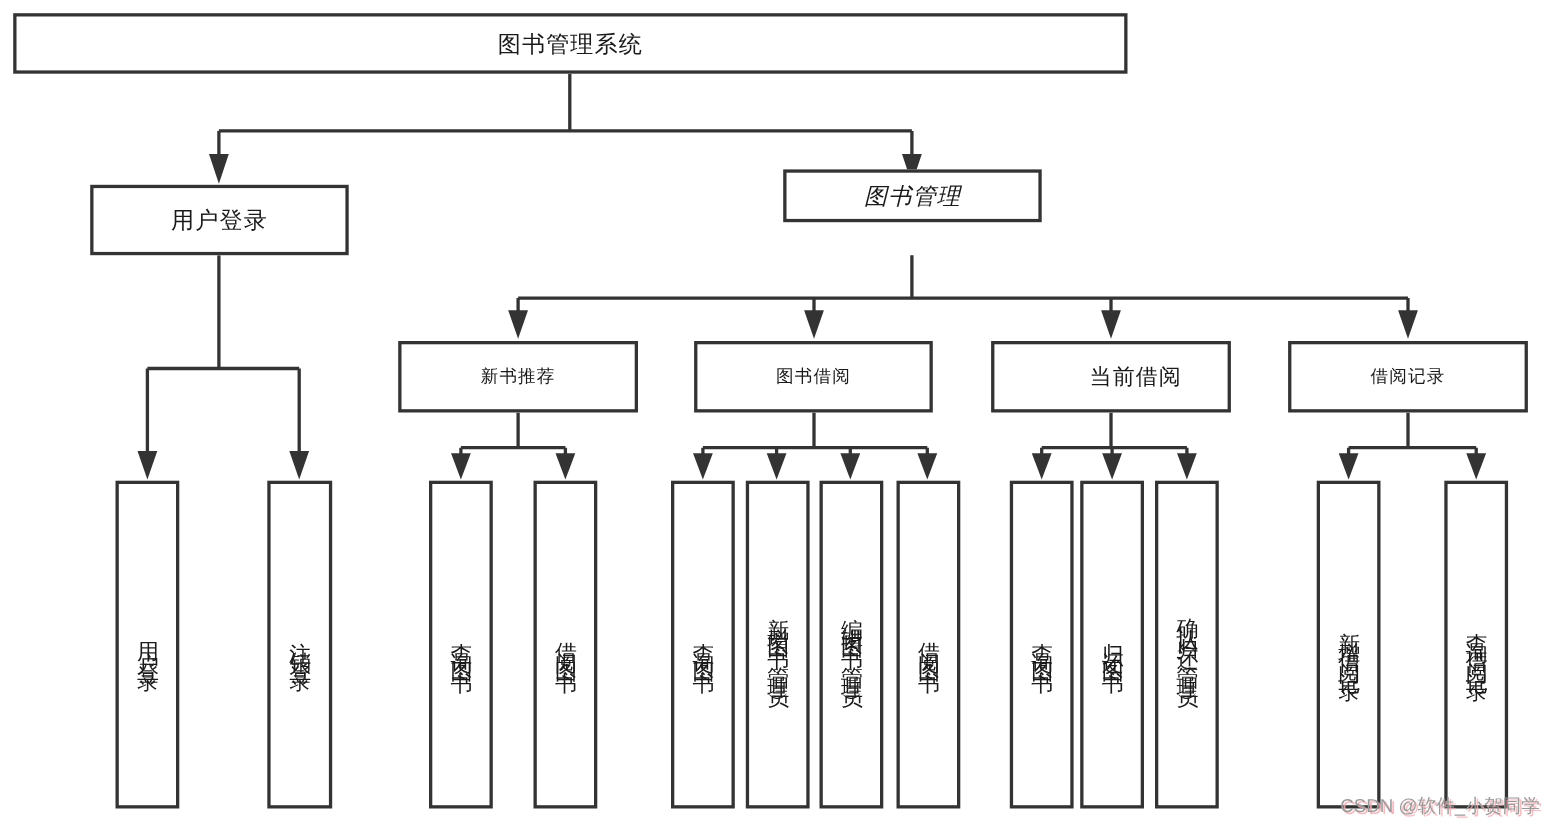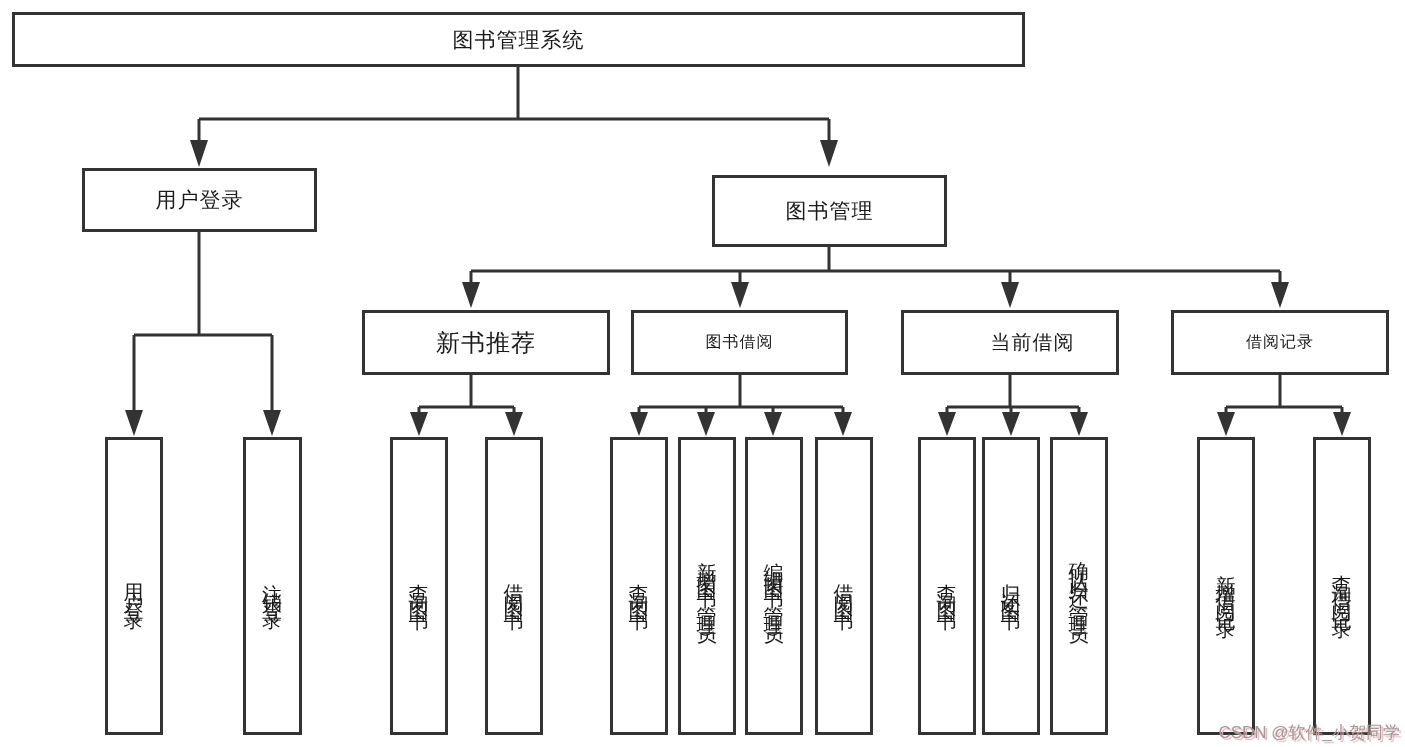--- a/index.html
+++ b/index.html
@@ -110,23 +110,23 @@
     <polygon points="1070,412 1088,412 1079,436"></polygon>
 
     <path d="M1280 375 V407 M1226 407 H1342 M1226 407 V414 M1342 407 V414"></path>
     <polygon points="1217,412 1235,412 1226,436"></polygon>
     <polygon points="1333,412 1351,412 1342,436"></polygon>
   </svg>
 
   <div class="box hbox" style="left:12px; top:12px; width:1013px; height:55px;">图书管理系统</div>
 
   <div class="box hbox" style="left:82px; top:168px; width:235px; height:64px;">用户登录</div>
-  <div class="box hbox" style="left:712px; top:175px; width:235px; height:72px;">图书管理</div>
+  <div class="box hbox" style="left:712px; top:154px; width:235px; height:48px;font-style:italic;">图书管理</div>
 
-  <div class="box hbox" style="left:362px; top:310px; width:248px; height:65px; font-size:24px;">新书推荐</div>
+  <div class="box hbox" style="left:362px; top:310px; width:218px; height:65px; font-size:16px;">新书推荐</div>
   <div class="box hbox" style="left:631px; top:310px; width:217px; height:65px; font-size:16px;">图书借阅</div>
   <div class="box hbox" style="left:901px; top:310px; width:218px; height:65px; font-size:20px;padding-left:45px;">当前借阅</div>
   <div class="box hbox" style="left:1171px; top:310px; width:218px; height:65px; font-size:16px;">借阅记录</div>
 
   <div class="box vbox" style="left:105px;">
     <span class="vtext">用户登录</span>
   </div>
   <div class="box vbox" style="left:243px; width:59px;">
     <span class="vtext">注销登录</span>
   </div>

